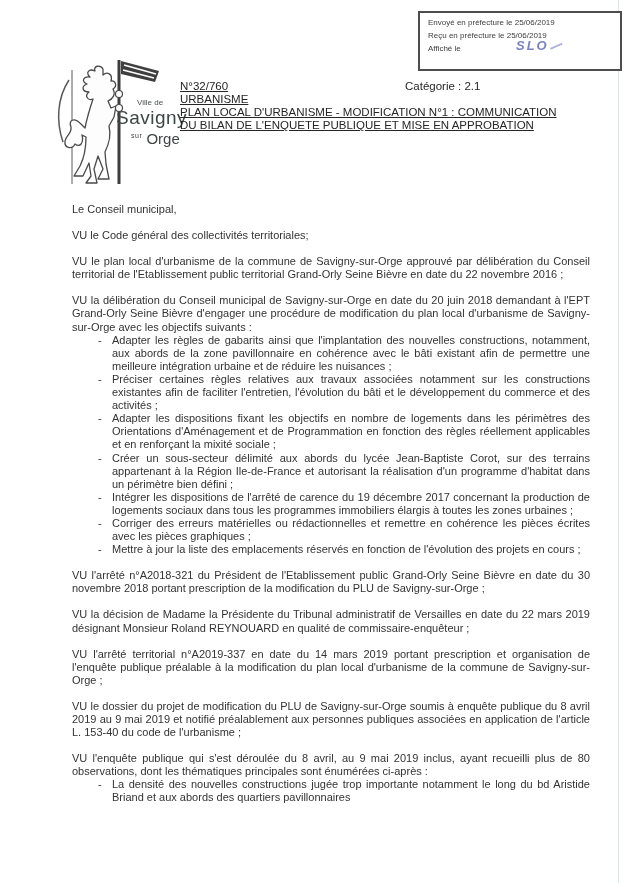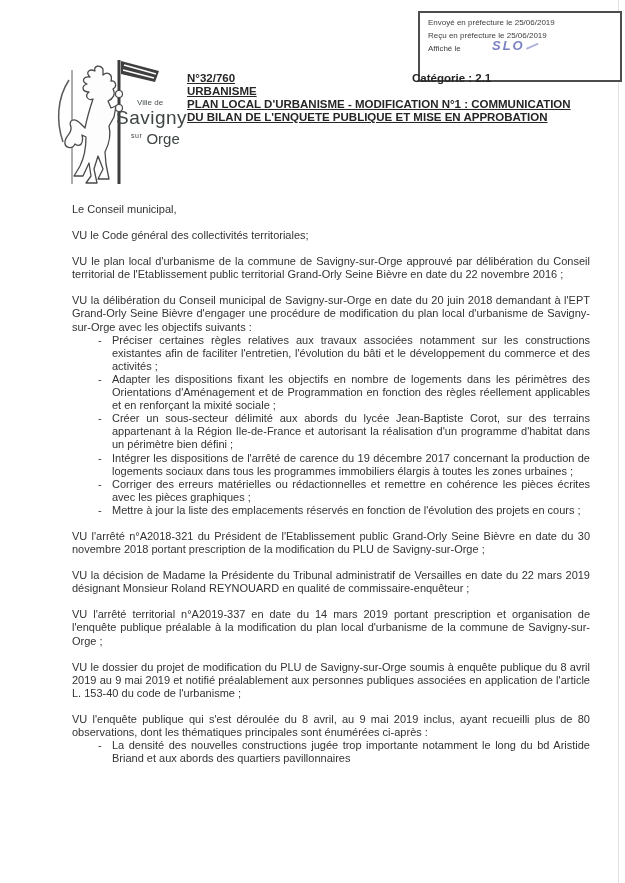--- a/index.html
+++ b/index.html
@@ -3,38 +3,38 @@
 <meta charset="utf-8">
 <style>
   html,body{margin:0;padding:0;background:#888;}
   .page{position:relative;width:625px;height:883px;background:#ffffff;overflow:hidden;
         font-family:"Liberation Sans",sans-serif;color:#2f2f2f;}
   .scan-line{position:absolute;right:6px;top:0;bottom:0;width:1px;background:#dfe6e0;}
 
   
   .stamp{position:absolute;left:418px;top:11px;width:192px;height:53px;
          border:2px solid #4d4d4d;font-size:8px;line-height:13px;color:#3d3d3d;
-         padding:3px 0 11px 8px;background:#fff;}
+         padding:3px 0 0 8px;background:#fff;}
   .stamp-row{position:relative;}
-  .slo{position:absolute;left:64px;top:-3px;font-size:13px;font-weight:bold;font-style:italic;
+  .slo{position:absolute;left:88px;top:-3px;font-size:13px;font-weight:bold;font-style:italic;
        color:#7b82c2;letter-spacing:2px;}
   .slo .swoosh{display:inline-block;width:13px;height:2px;background:#aeb4da;
        transform:rotate(-24deg) translateY(-3px);margin-left:2px;}
 
   
   .citylogo{position:absolute;left:45px;top:56px;width:160px;height:140px;}
   .citylogo svg{position:absolute;left:0;top:0;}
   .lg1{position:absolute;left:92px;top:42px;font-size:8px;color:#474f4d;}
   .lg2{position:absolute;left:71px;top:51px;font-size:19px;color:#3e4645;letter-spacing:.5px;}
   .lg3{position:absolute;left:86px;top:74px;font-size:15px;color:#3e4645;}
   .lg3 .sup{font-size:7px;vertical-align:6px;letter-spacing:.5px;}
 
   
-  .header{position:absolute;left:180px;top:72px;width:425px;font-size:11.5px;
-          font-weight:bold;color:#262626;line-height:13px;margin-left:7px;}
+  .header{position:absolute;left:180px;top:80px;width:425px;font-size:11.5px;
+          font-weight:normal;color:#262626;line-height:13px;}
   .hline{margin-bottom:0;}
   .u{text-decoration:underline;}
   .category{position:absolute;left:225px;top:0;}
 
   
   .doc-body{position:absolute;left:72px;top:203px;width:518px;font-size:11px;
             line-height:13.1px;text-align:justify;color:#333;}
   .para{margin:0 0 13px 0;}
   .para.tight{margin-bottom:0;}
   .blist{margin:0 0 13px 0;padding:0;}
@@ -87,20 +87,21 @@
     <div class="hline u">PLAN LOCAL D'URBANISME - MODIFICATION N°1 : COMMUNICATION</div>
     <div class="hline u">DU BILAN DE L'ENQUETE  PUBLIQUE ET MISE EN APPROBATION</div>
   </div>
 
   <div class="doc-body">
       <div class="para">Le Conseil municipal,</div>
       <div class="para">VU le Code général des collectivités territoriales;</div>
       <div class="para">VU le plan local d'urbanisme de la commune de Savigny-sur-Orge approuvé par délibération du Conseil territorial de l'Etablissement public territorial Grand-Orly Seine Bièvre en date du 22 novembre 2016 ;</div>
       <div class="para tight">VU la délibération du Conseil municipal de Savigny-sur-Orge en date du 20 juin 2018 demandant à l'EPT Grand-Orly Seine Bièvre d'engager une procédure de modification du plan local d'urbanisme de Savigny-sur-Orge avec les objectifs suivants :</div>
       <div class="blist">
+        <div class="bullet">Adapter les règles de gabarits ainsi que l'implantation des nouvelles constructions, notamment, aux abords de la zone pavillonnaire en cohérence avec le bâti existant afin de permettre une meilleure intégration urbaine et de réduire les nuisances ;</div>
         <div class="bullet">Préciser certaines règles relatives aux travaux associées notamment sur les constructions existantes afin de faciliter l'entretien, l'évolution du bâti et le développement du commerce et des activités ;</div>
         <div class="bullet">Adapter les dispositions fixant les objectifs en nombre de logements dans les périmètres des Orientations d'Aménagement et de Programmation en fonction des règles réellement applicables et en renforçant la mixité sociale ;</div>
         <div class="bullet">Créer un sous-secteur délimité aux abords du lycée Jean-Baptiste Corot, sur des terrains appartenant à la Région Ile-de-France et autorisant la réalisation d'un programme d'habitat dans un périmètre bien défini ;</div>
         <div class="bullet">Intégrer les dispositions de l'arrêté de carence du 19 décembre 2017 concernant la production de logements sociaux dans tous les programmes immobiliers élargis à toutes les zones urbaines ;</div>
         <div class="bullet">Corriger des erreurs matérielles ou rédactionnelles et remettre en cohérence les pièces écrites avec les pièces graphiques ;</div>
         <div class="bullet">Mettre à jour la liste des emplacements réservés en fonction de l'évolution des projets en cours ;</div>
       </div>
       <div class="para">VU l'arrêté n°A2018-321 du Président de l'Etablissement public Grand-Orly Seine Bièvre en date du 30 novembre 2018 portant prescription de la modification du PLU de Savigny-sur-Orge ;</div>
       <div class="para">VU la décision de Madame la Présidente du Tribunal administratif de Versailles en date du 22 mars 2019 désignant Monsieur Roland REYNOUARD en qualité de commissaire-enquêteur ;</div>
       <div class="para">VU l'arrêté territorial n°A2019-337 en date du 14 mars 2019 portant prescription et organisation de l'enquête publique préalable à la modification du plan local d'urbanisme de la commune de Savigny-sur-Orge ;</div>

